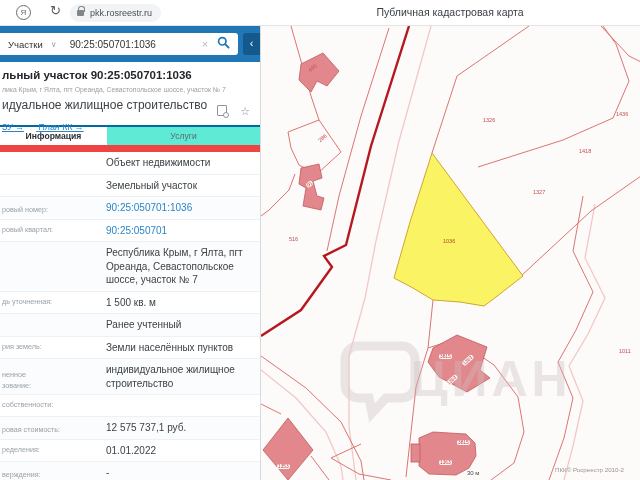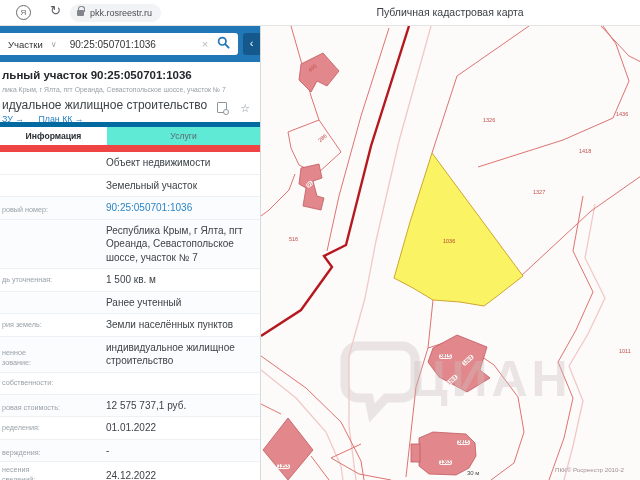--- a/index.html
+++ b/index.html
@@ -28,25 +28,25 @@
     border-radius:3px; display:flex; align-items:center; }
   .cat { font-size:9.5px; color:#333; padding-left:14px; }
   .chev-down { font-size:8px; color:#9aa4ab; margin-left:8px; }
   .query { border:none; outline:none; background:transparent; font-size:10px; color:#333;
     margin-left:13px; width:130px; font-family:inherit; }
   .clear-x { font-size:11px; color:#b3bbc0; margin-left:2px; }
   .mag { margin-left:9px; }
   .collapse-tab { position:absolute; right:0; top:7px; width:17px; height:22px; background:#15598c;
     border-radius:3px 0 0 3px; color:#fff; font-size:11px; text-align:center; line-height:21px; }
 
-  .card { position:relative; padding:7px 0 0 2px; border-bottom:5px solid #0369a1; height:65px; }
+  .card { position:relative; padding:7px 0 0 2px; border-bottom:2px solid #0369a1; height:65px; }
   .card-title { font-size:11.5px; font-weight:bold; color:#23272b; white-space:nowrap; }
   .card-addr { font-size:6.8px; color:#9aa1a7; margin-top:5px; white-space:nowrap; }
   .card-usage { font-size:12px; color:#3c4247; margin-top:5px; white-space:nowrap; }
-  .card-links { margin-top:2px; font-size:8.8px; color:#2b84c6; }
+  .card-links { margin-top:10px; font-size:8.8px; color:#2b84c6;text-decoration:underline; }
   .card-links span.lnk { margin-right:12px; }
   .card-icons { position:absolute; right:10px; bottom:7px; color:#8d969d; font-size:11px; }
   .card-icons .docsearch { display:inline-block; width:10px; height:11px; border:1.2px solid #8d969d;
     border-radius:1px; position:relative; margin-right:10px; top:1px; }
   .card-icons .docsearch:after { content:""; position:absolute; right:-3px; bottom:-3px; width:4px; height:4px;
     border:1.2px solid #8d969d; border-radius:50%; background:#fff; }
 
   .tabs { display:flex; height:25px; border-bottom:7px solid #ef4444; }
   .tab { display:flex; align-items:center; justify-content:center; font-size:8.6px; }
   .tab.active { width:107px; background:#fff; font-weight:bold; color:#2b2f33; }
@@ -130,20 +130,24 @@
         <span class="ilabel"></span>
         <span class="ivalue">Объект недвижимости</span>
       </div>
       <div class="irow">
         <span class="ilabel"></span>
         <span class="ivalue">Земельный участок</span>
       </div>
       <div class="irow alt">
         <span class="ilabel">ровый номер:</span>
         <span class="ivalue link">90:25:050701:1036</span>
+      </div>
+      <div class="irow">
+        <span class="ilabel">ровый квартал:</span>
+        <span class="ivalue link">90:25:050701</span>
       </div>
       <div class="irow alt">
         <span class="ilabel"></span>
         <span class="ivalue">Республика Крым, г Ялта, пгт Ореанда, Севастопольское шоссе, участок № 7</span>
       </div>
       <div class="irow">
         <span class="ilabel">дь уточненная:</span>
         <span class="ivalue">1 500 кв. м</span>
       </div>
       <div class="irow alt">

